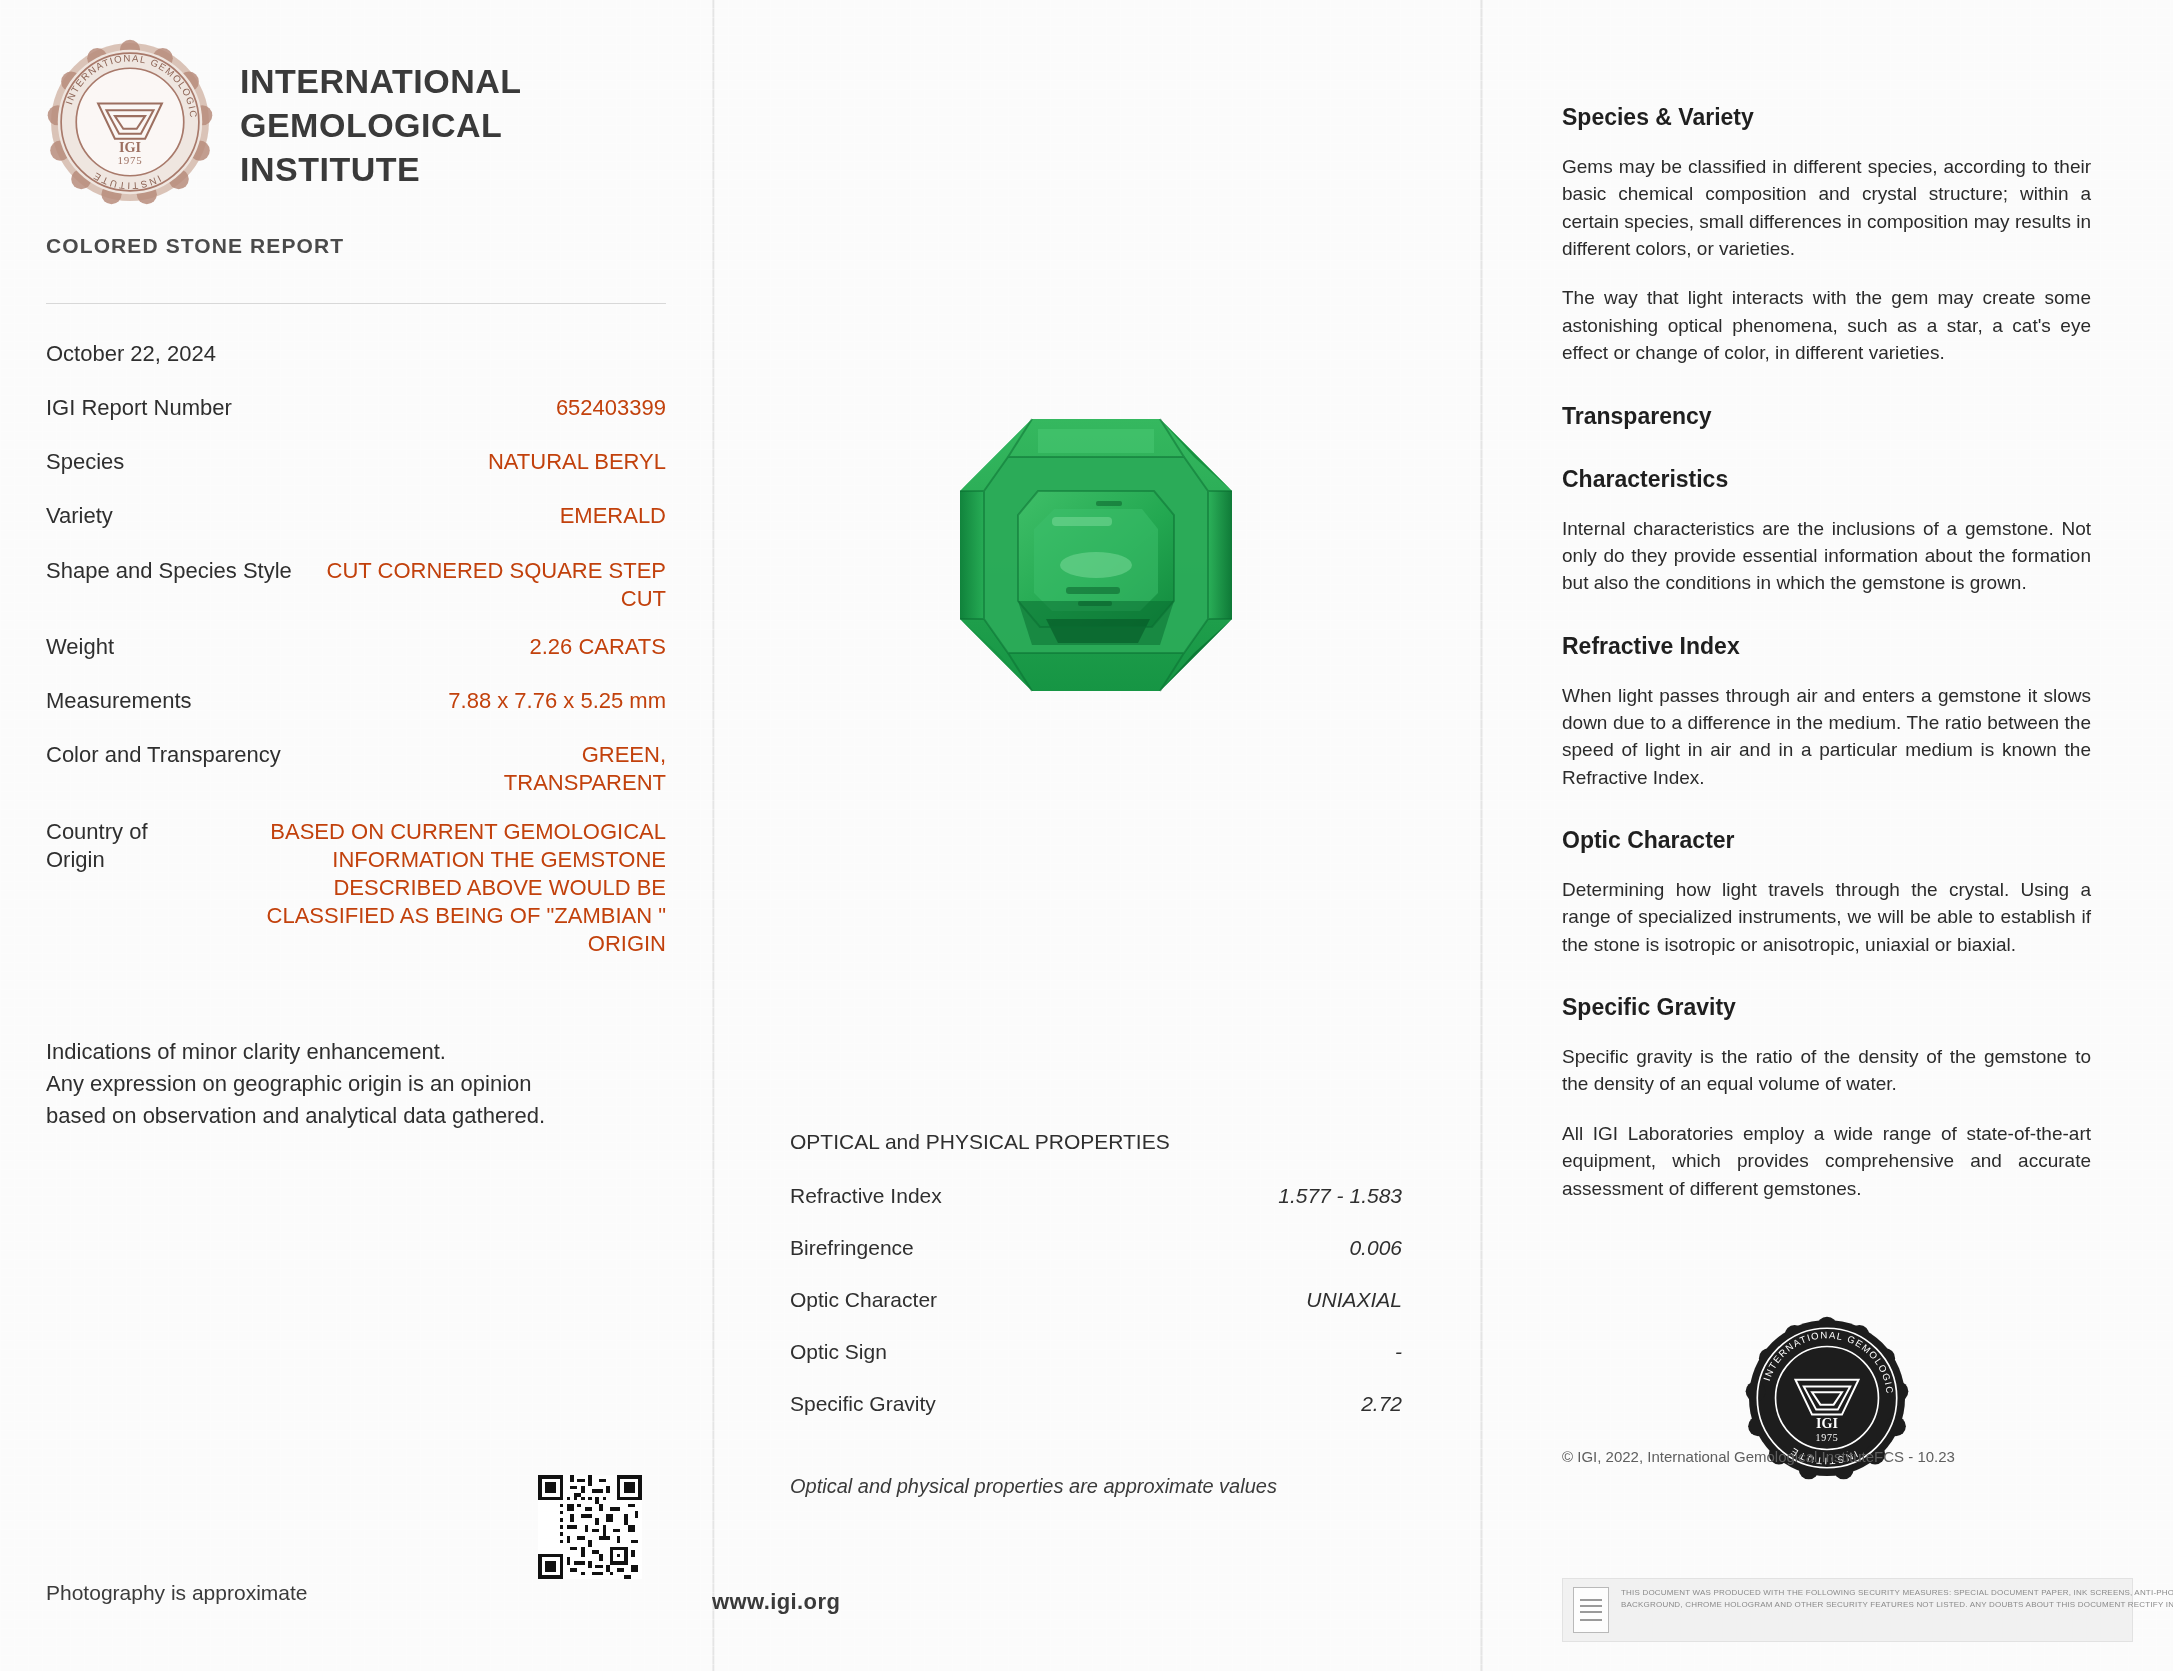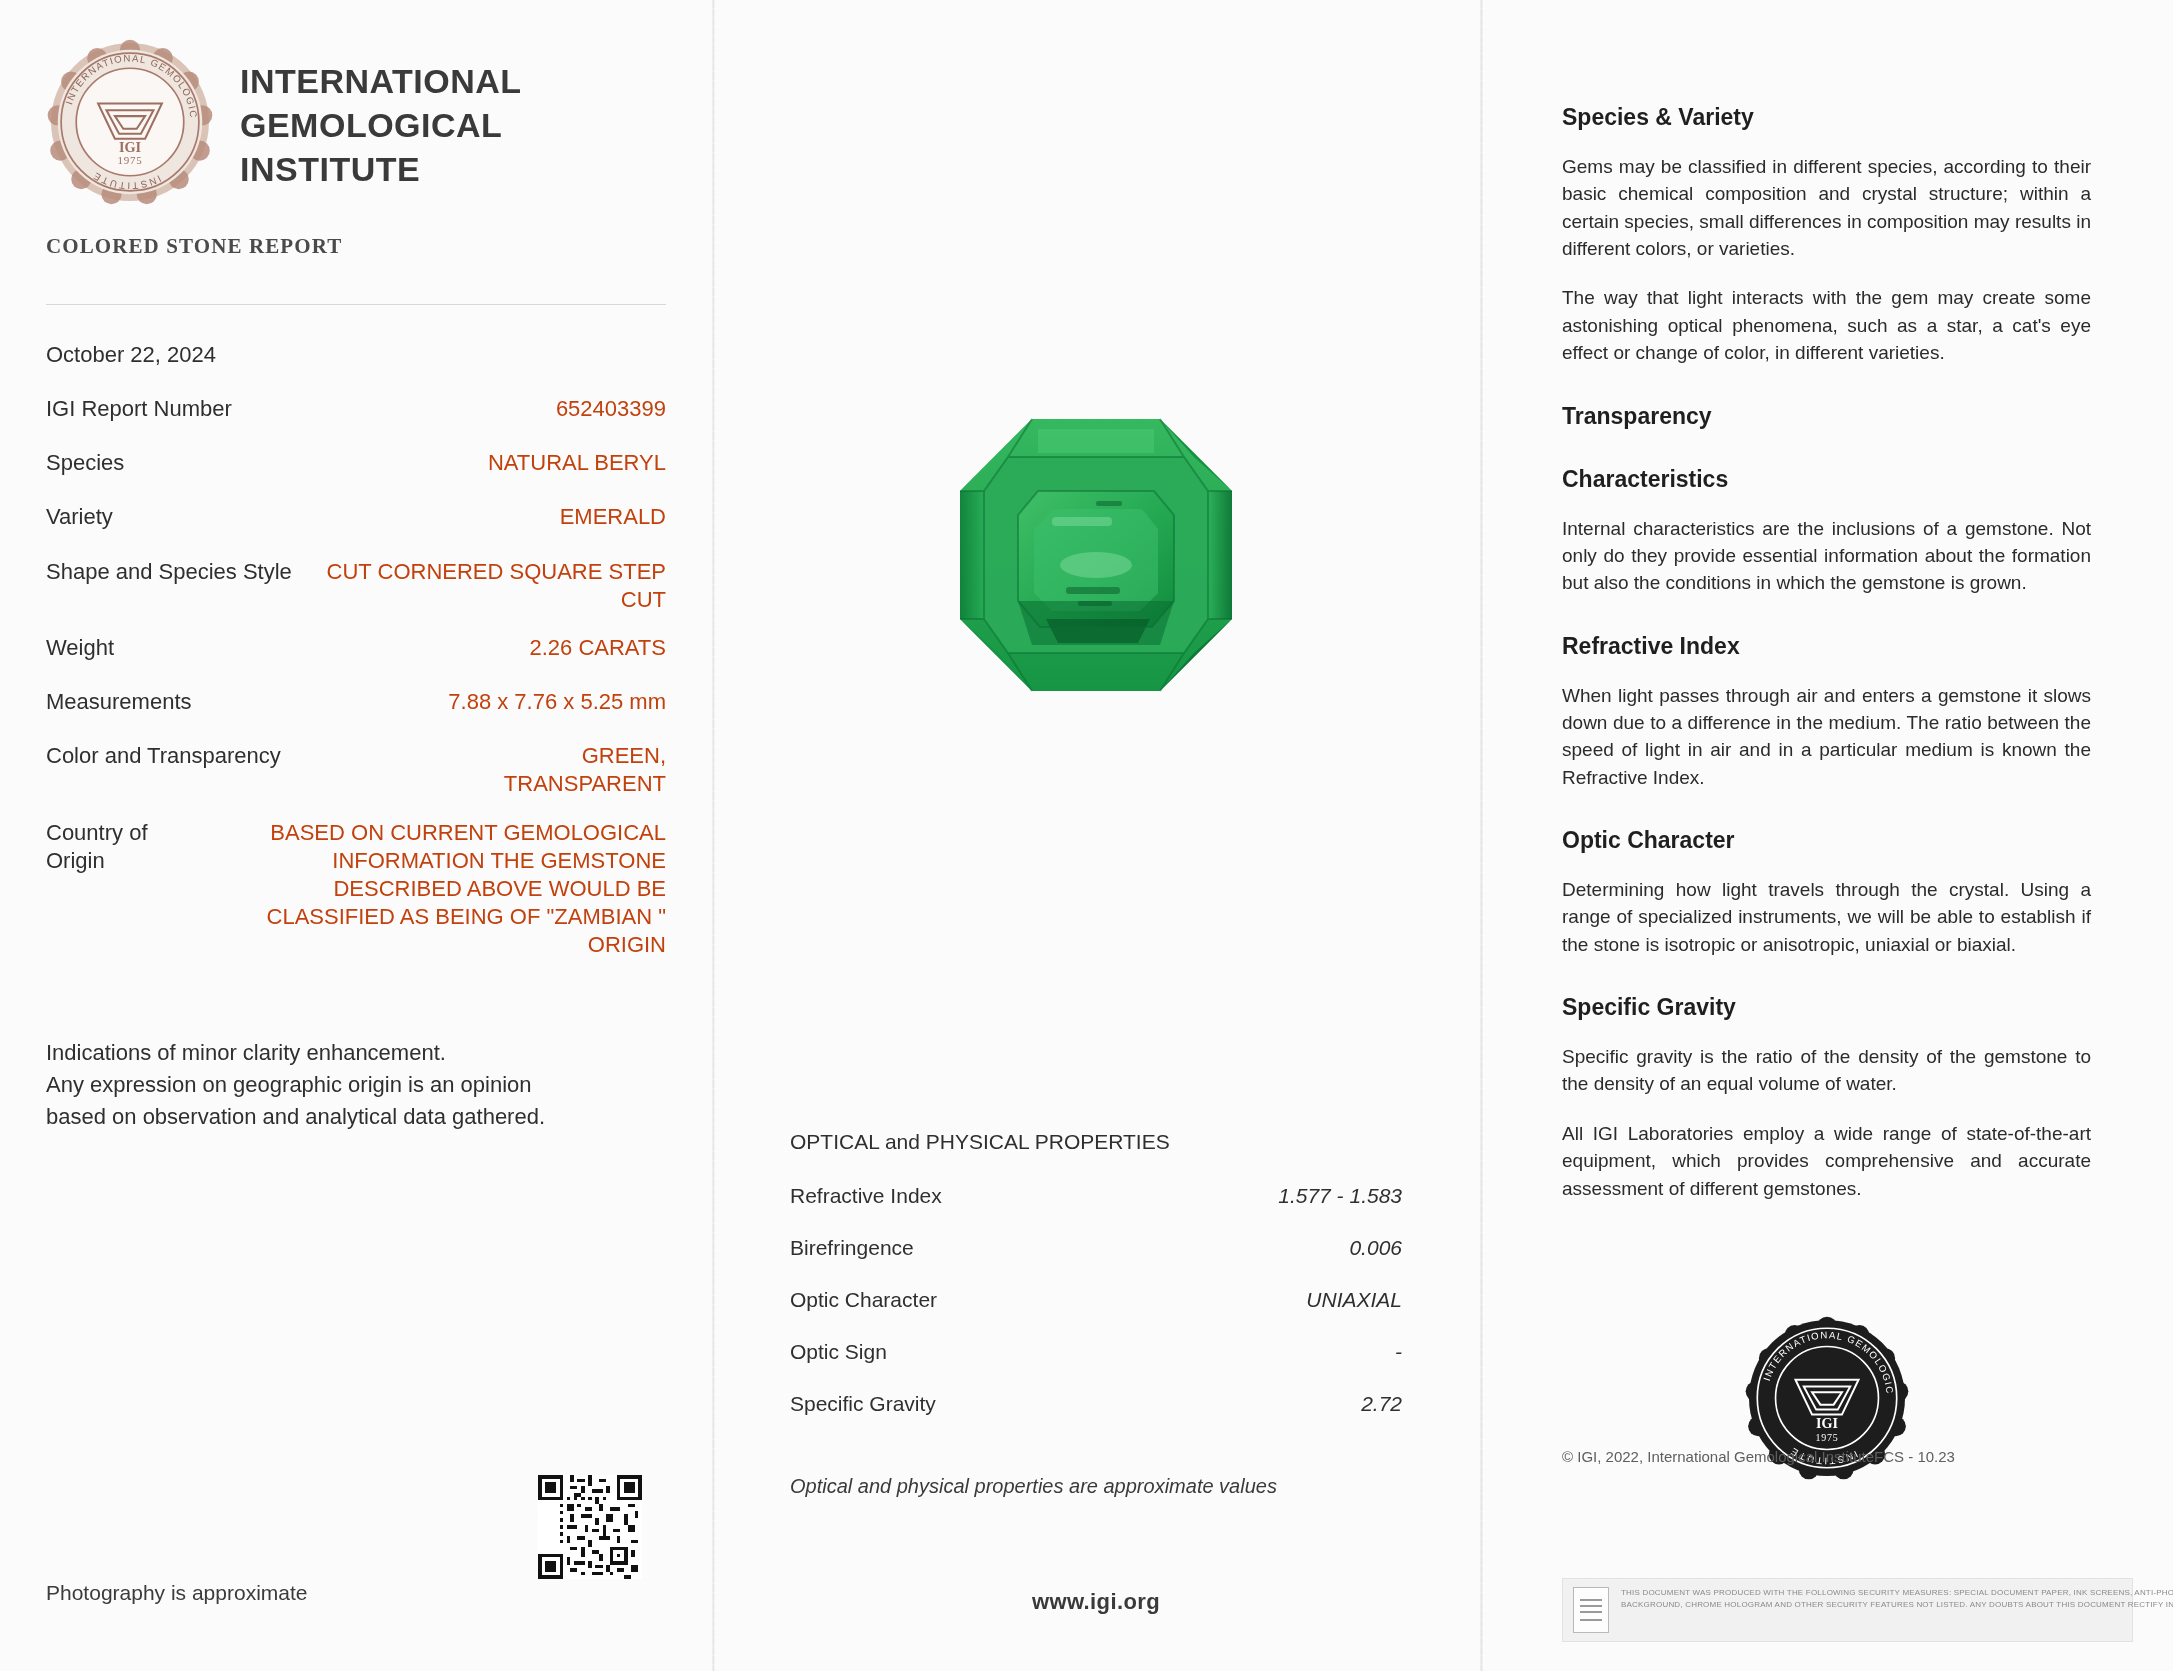--- a/index.html
+++ b/index.html
@@ -78,21 +78,20 @@
     color: #3a3a3a;
   }
   .brand-words div { white-space: nowrap; }
 
   .report-kind {
     margin: 28px 0 8px 46px;
     font-size: 21px;
     font-weight: bold;
     letter-spacing: 1.1px;
     color: #4a4a4a;
-    font-family: Liberation Serif, serif;
   }
 
   .rule {
     margin: 45px 46px 0 46px;
     border-top: 1px solid #d8d8d8;
   }
 
   .data-table {
     margin: 36px 46px 0 46px;
     width: 620px;
@@ -190,21 +189,21 @@
     font-size: 20px;
     font-style: italic;
     color: #3a3a3a;
   }
 
   .weburl {
     position: absolute;
     left: 0;
     right: 0;
     bottom: 56px;
-    text-align: center;
+    text-align: left;
     font-size: 22px;
     font-weight: bold;
     color: #3a3a3a;
     letter-spacing: .4px;
   }
 
   
   .col-right {
     position: relative;
     flex: 1;

